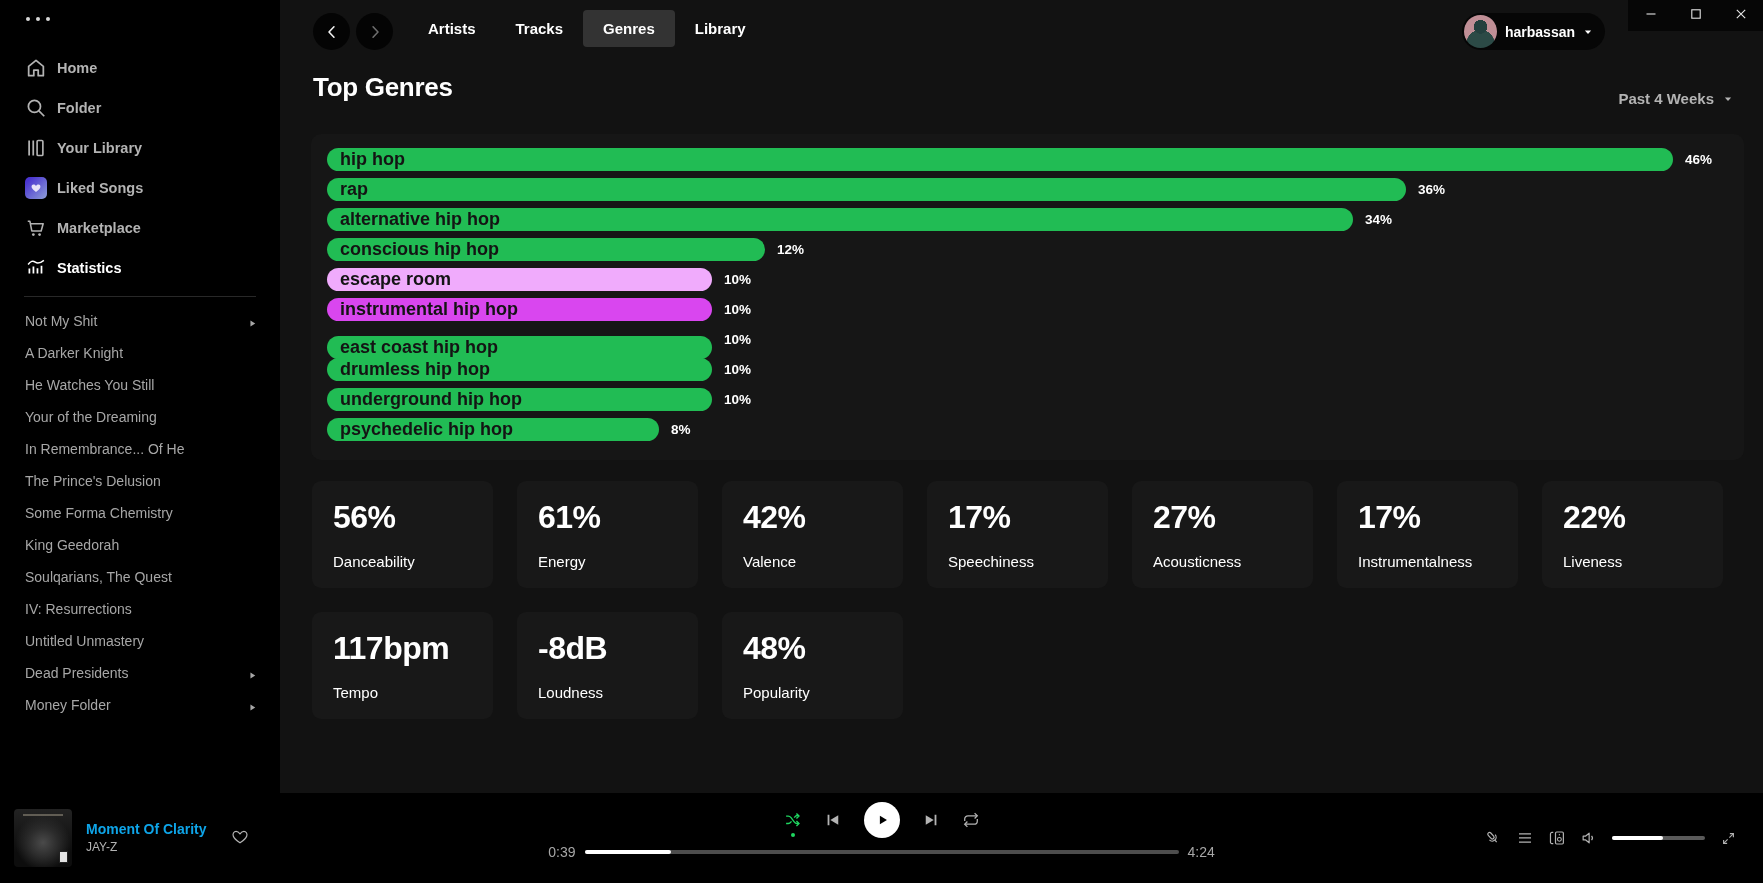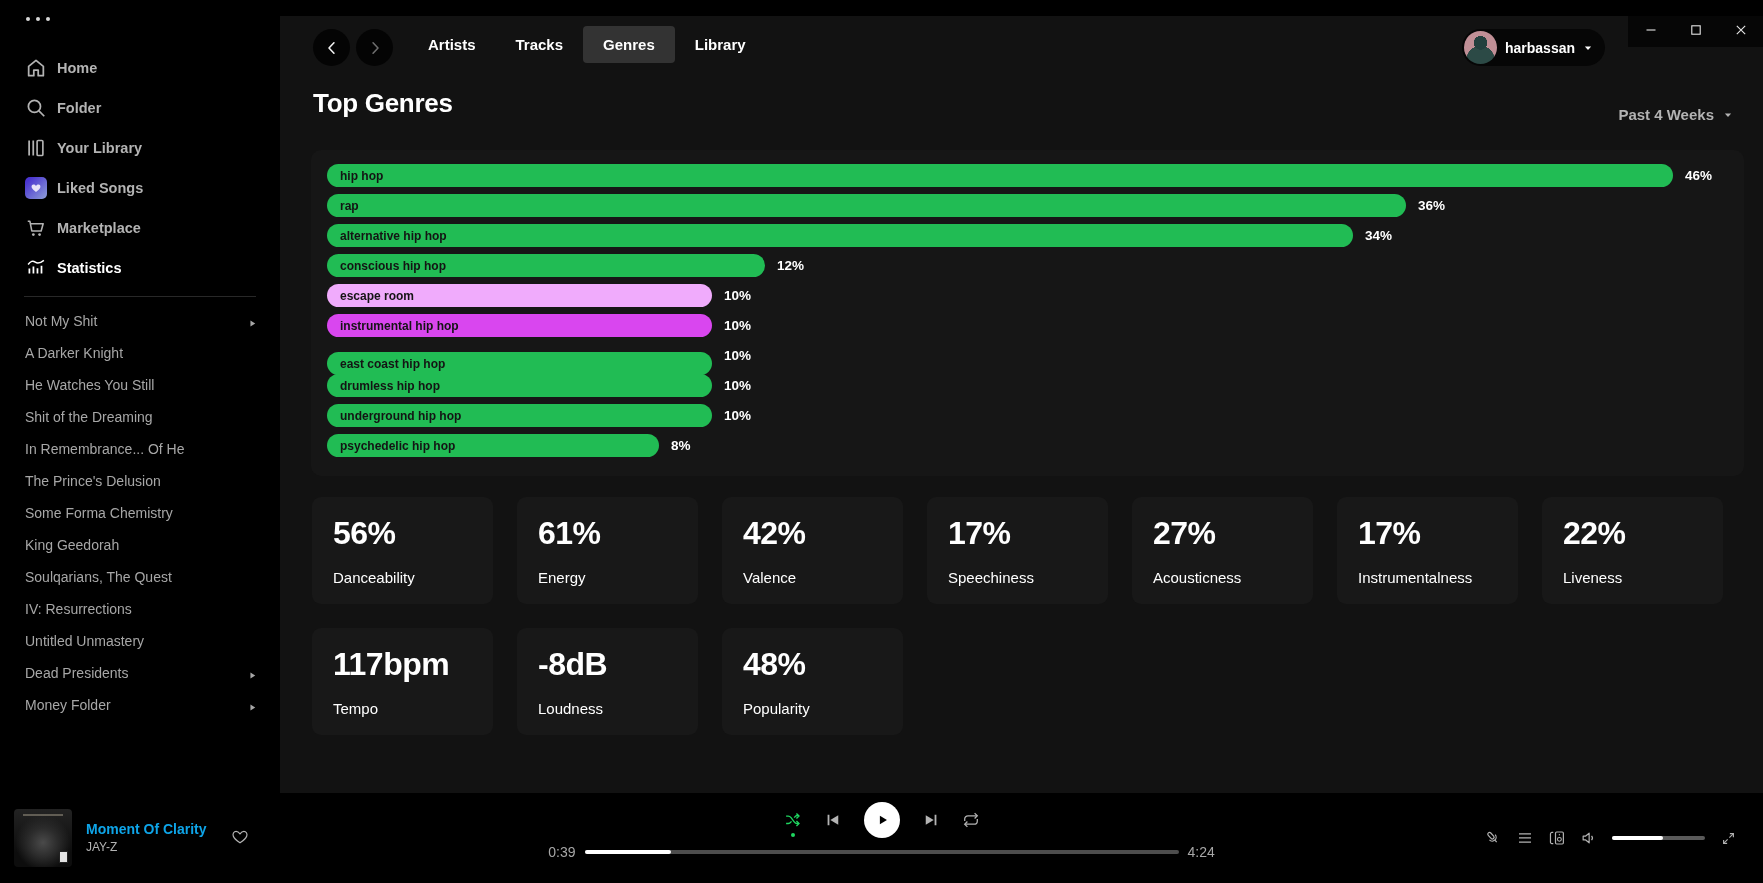--- a/index.html
+++ b/index.html
@@ -20,21 +20,21 @@
   .liked-tile { border-radius:5px; background:linear-gradient(135deg,#4a35d0 15%,#8fa0d8 100%); }
   .liked-tile svg { width:12px; height:12px; color:#e8e4f8; }
   .divider { position:absolute; left:24px; top:296px; width:232px; height:1px; background:#282828; }
   .playlists { position:absolute; left:0; top:305px; width:280px; }
   .pl-item { height:32px; display:flex; align-items:center; justify-content:space-between;
     padding:0 22px 0 25px; color:#a7a7a7; font-size:14px; cursor:pointer; white-space:nowrap; }
   .pl-arrow { width:11px; height:11px; color:#a7a7a7; flex:0 0 11px; }
   .pl-arrow svg { width:11px; height:11px; }
 
   
-  .main { position:absolute; left:280px; top:16px; width:1483px; height:793px; background:#121212; }
+  .main { position:absolute; left:280px; top:0; width:1483px; height:793px; background:#121212; }
   .win-strip { position:absolute; left:1348px; top:0; width:135px; height:31px; background:#060606;
     display:flex; align-items:center; justify-content:space-around; z-index:6; }
   .win-btn { width:30px; height:22px; display:flex; align-items:center; justify-content:center;
     background:transparent; border:none; color:#e6e6e6; cursor:pointer; }
   .win-btn svg { width:12px; height:12px; }
 
   .circ { position:absolute; top:13px; width:37px; height:37px; border-radius:50%;
     background:rgba(0,0,0,.78); border:none; display:flex; align-items:center; justify-content:center; cursor:pointer; }
   .circ svg { width:18px; height:18px; }
   #backBtn { left:33px; color:#f2f2f2; }
@@ -59,21 +59,21 @@
     color:#fff; letter-spacing:-.3px; }
   .time-range { position:absolute; right:30px; top:90px; display:flex; align-items:center; gap:9px;
     color:#b3b3b3; font-size:15px; font-weight:600; cursor:pointer; }
   .time-range .caret { color:#b3b3b3; }
 
   .chart-card { position:absolute; left:31px; top:134px; width:1433px; height:326px;
     background:#161616; border-radius:10px; padding:14px 16px; }
   .chart-row { display:flex; align-items:center; height:23px; margin-bottom:7px; }
   .bar { height:23px; border-radius:12px; background:#21bc54; display:flex; align-items:center;
     padding-left:13px; }
-  .bar-label { font-size:12px; font-weight:700; color:#141414; white-space:nowrap; }
+  .bar-label { font-size:18px; font-weight:700; color:#141414; white-space:nowrap; }
   .bar-pct { margin-left:12px; font-size:13.5px; font-weight:700; color:#fff; white-space:nowrap; }
 
   .stats { position:absolute; left:32px; top:481px; width:1424px; display:flex; flex-wrap:wrap;
     gap:24px; }
   .stat-card { width:181px; height:107px; background:#181818; border-radius:9px;
     padding:18px 21px; display:flex; flex-direction:column; justify-content:space-between; }
   .stat-value { font-size:32px; font-weight:800; color:#fff; letter-spacing:-.5px; }
   .stat-label { font-size:15px; color:#fff; }
 
   
@@ -191,21 +191,21 @@
               <path d="M5 3.5 12 8l-7 4.5z" fill="currentColor"></path>
             </svg></span>
         </div>
         <div class="pl-item">
           <span>A Darker Knight</span>
         </div>
         <div class="pl-item">
           <span>He Watches You Still</span>
         </div>
         <div class="pl-item">
-          <span>Shit of the Dreaming</span>
+          <span>Your of the Dreaming</span>
         </div>
         <div class="pl-item">
           <span>In Remembrance... Of He</span>
         </div>
         <div class="pl-item">
           <span>The Prince's Delusion</span>
         </div>
         <div class="pl-item">
           <span>Some Forma Chemistry</span>
         </div>

